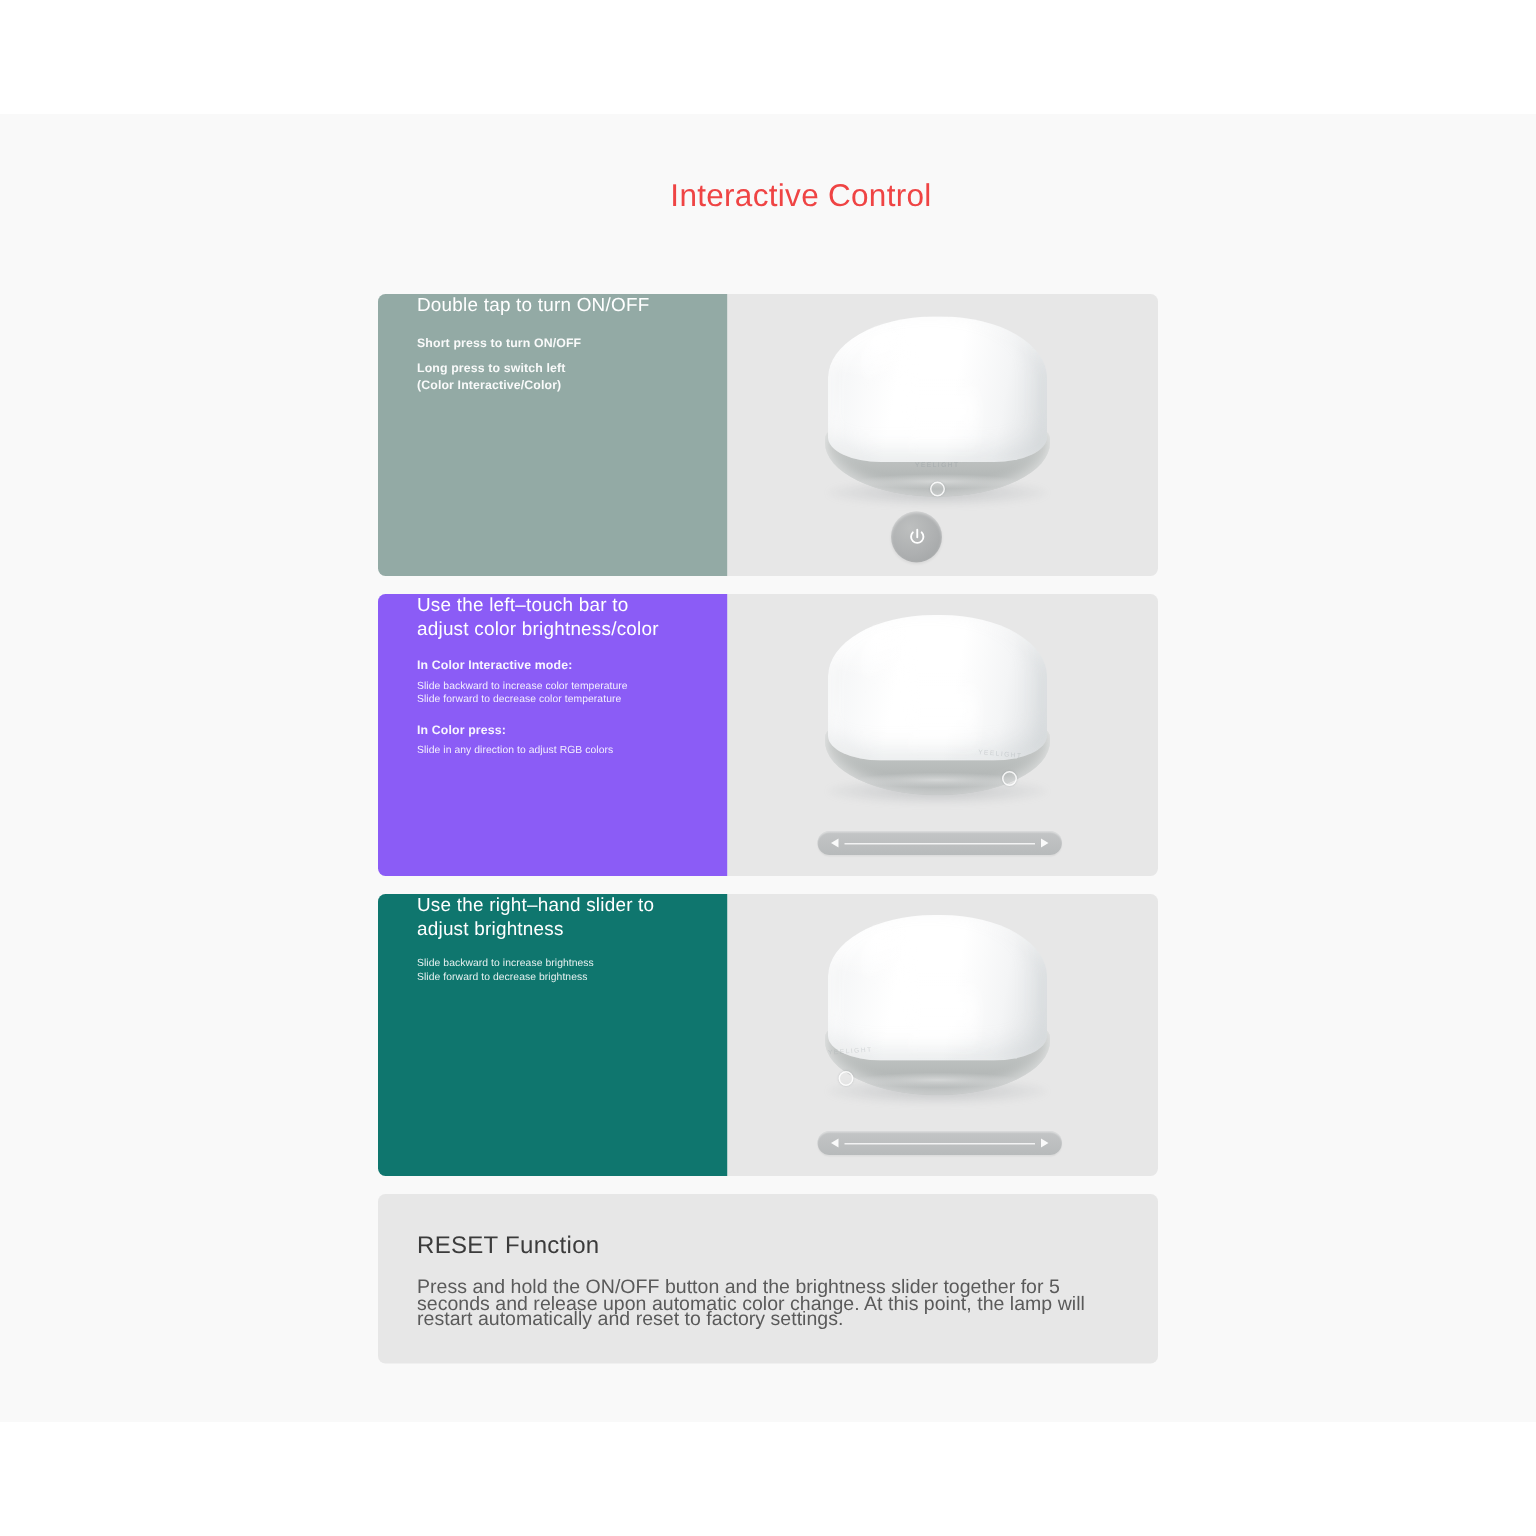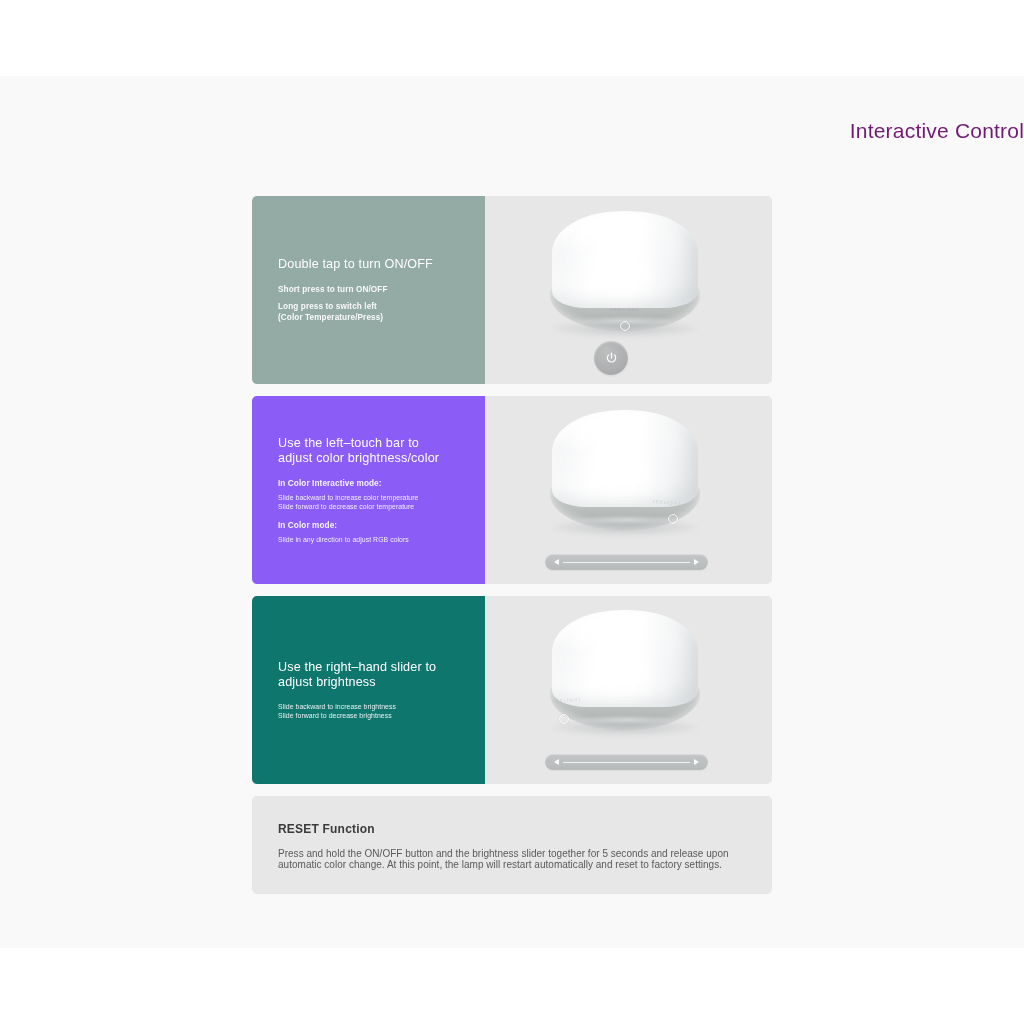--- a/index.html
+++ b/index.html
@@ -27,24 +27,24 @@
     width: 1024px;
     height: 872px;
     background: #f9f9f9;
   }
 
   .page-title {
     position: absolute;
     left: 0;
     top: 119px;
     width: 1024px;
-    text-align: right;
+    text-align: center;
     font-size: 21px;
     font-weight: 400;
-    color: #701a75;
+    color: #ef4444;
     letter-spacing: 0.2px;
     padding-left: 44px;
   }
 
   .panels {
     position: absolute;
     left: 252px;
     top: 196px;
     width: 520px;
   }
@@ -58,21 +58,21 @@
     overflow: hidden;
     margin-bottom: 12px;
   }
 
   .panel-text {
     width: 233px;
     height: 188px;
     padding: 0 0 0 26px;
     display: flex;
     flex-direction: column;
-    justify-content: center;
+    justify-content: flex-start;
     color: #ffffff;
   }
 
   .panel-text .headline {
     font-size: 12.6px;
     font-weight: 400;
     line-height: 15.5px;
     color: #ffffff;
     letter-spacing: 0.15px;
     margin-bottom: 11px;
@@ -253,28 +253,28 @@
   .arrow-right { border-left: 5px solid rgba(255,255,255,0.92); }
 
   
   .reset-panel {
     width: 520px;
     background: #e7e7e7;
     border-radius: 5px;
     padding: 26px 26px 24px 26px;
   }
   .reset-title {
-    font-size: 12px;
+    font-size: 16px;
     color: #3b3b3b;
-    font-weight: 700;
+    font-weight: 400;
     letter-spacing: 0.2px;
     margin-bottom: 13px;
   }
   .reset-body {
-    font-size: 10px;
+    font-size: 13px;
     line-height: 10.5px;
     color: #5a5a5a;
     letter-spacing: 0.02px;
     max-width: 470px;
   }
 </style>
 </head>
 <body>
 
 <div id="page">
@@ -284,21 +284,21 @@
   <div class="page-title">Interactive Control</div>
 
   <div class="panels">
 
     <div class="panel">
       <div class="panel-text" style="background:#93aaa5">
         <div class="headline">Double tap to turn ON/OFF</div>
         <div class="subhead">Short press to turn ON/OFF</div>
         <div class="gap-sm"></div>
         <div class="subhead">Long press to switch left</div>
-        <div class="subhead">(Color Temperature/Press)</div>
+        <div class="subhead">(Color Interactive/Color)</div>
       </div>
       <div class="panel-visual">
         <div class="lamp pos-1">
           <div class="lamp-shadow"></div>
           <div class="lamp-base"></div>
           <div class="lamp-dome">
             <div class="dome-hilite"></div>
             <div class="dome-sheen"></div>
           </div>
           <div class="brand-mark b1">YEELIGHT</div>
@@ -316,21 +316,21 @@
     <div class="panel">
       <div class="panel-text" style="background:#8b5cf6">
         <div class="headline">
           <div>Use the left–touch bar to</div>
           <div>adjust color brightness/color</div>
         </div>
         <div class="subhead">In Color Interactive mode:</div>
         <div class="body-line" style="margin-top:4px">Slide backward to increase color temperature</div>
         <div class="body-line">Slide forward to decrease color temperature</div>
         <div class="gap"></div>
-        <div class="subhead">In Color mode:</div>
+        <div class="subhead">In Color press:</div>
         <div class="body-line" style="margin-top:4px">Slide in any direction to adjust RGB colors</div>
       </div>
       <div class="panel-visual">
         <div class="lamp pos-2">
           <div class="lamp-shadow"></div>
           <div class="lamp-base"></div>
           <div class="lamp-dome">
             <div class="dome-hilite"></div>
             <div class="dome-sheen"></div>
           </div>

